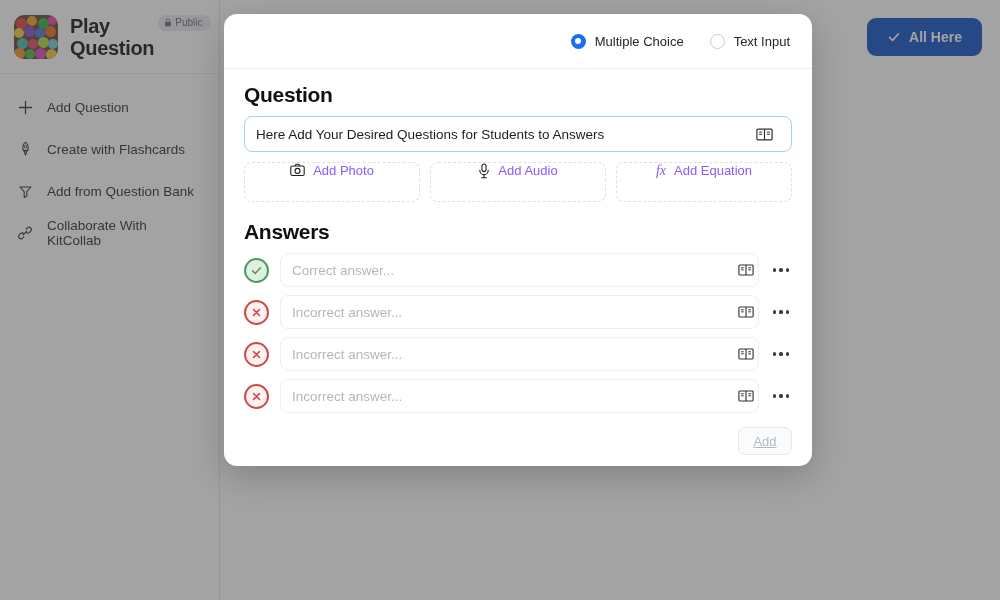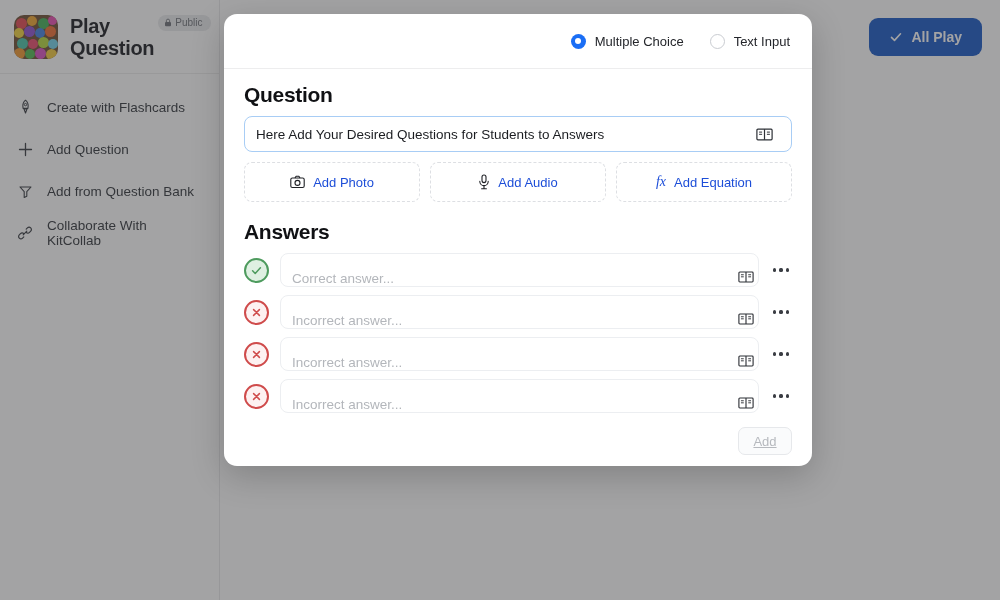--- a/index.html
+++ b/index.html
@@ -250,25 +250,25 @@
     gap: 10px;
     margin-top: 10px;
   }
   .media-btn {
     flex: 1 1 0;
     height: 40px;
     border: 1.3px dashed #dddfe3;
     border-radius: 8px;
     background: #fff;
     display: flex;
-    align-items: center;
+    align-items: flex-start;
     justify-content: center;
     gap: 8px;
     font-size: 13px;
-    color: #1d4ed8;
+    color: #8b5cf6;
     cursor: pointer;
     font-family: "Liberation Sans", sans-serif;
   }
   .fx {
     font-family: "Liberation Serif", serif;
     font-style: italic;
     font-size: 14px;
   }
 
   .answer-row {
@@ -289,21 +289,21 @@
   }
   .mark.correct { border: 2px solid #4e9b5e; background: #dff0e2; }
   .mark.wrong   { border: 2px solid #cf4b4b; background: #fdf1f1; }
 
   .ans-input-wrap {
     flex: 1 1 auto;
     height: 34px;
     border: 1px solid #eceef1;
     border-radius: 8px;
     display: flex;
-    align-items: flex-end;
+    align-items: center;
     padding: 0 2px 0 11px;
     background: #fff;
   }
   .ans-input {
     flex: 1 1 auto;
     border: none;
     outline: none;
     font-family: "Liberation Sans", sans-serif;
     font-size: 13.5px;
     color: #1b1d21;
@@ -384,36 +384,36 @@
               <path d="M2.4 4V2.7a1.6 1.6 0 0 1 3.2 0V4" fill="none" stroke="#6b6f76" stroke-width="0.9"></path>
             </svg>
             <span>Public</span>
           </div>
         </div>
       </div>
 
       <nav class="nav">
         <div class="nav-item">
           <span class="nav-icon">
-            <svg width="15" height="16" viewBox="0 0 15 16">
-              <path d="M7.5 1.2c2 1.8 2.9 4.2 2.6 6.6l-.2 1.6H5.1l-.2-1.6C4.6 5.4 5.5 3 7.5 1.2z" fill="none" stroke="#33373d" stroke-width="1.1" stroke-linejoin="round"></path>
-              <circle cx="7.5" cy="5.6" r="1.2" fill="none" stroke="#33373d" stroke-width="1"></circle>
-              <path d="M6 10h3l-1.5 4z" fill="none" stroke="#33373d" stroke-width="1.1" stroke-linejoin="round"></path>
-            </svg>
-          </span>
-          <span>Create with Flashcards</span>
-        </div>
-
-        <div class="nav-item">
-          <span class="nav-icon">
             <svg width="15" height="15" viewBox="0 0 15 15">
                 <path d="M7.5 1.5v12M1.5 7.5h12" stroke="#33373d" stroke-width="1.3" stroke-linecap="round"></path>
               </svg>
           </span>
           <span>Add Question</span>
+        </div>
+
+        <div class="nav-item">
+          <span class="nav-icon">
+            <svg width="15" height="16" viewBox="0 0 15 16">
+              <path d="M7.5 1.2c2 1.8 2.9 4.2 2.6 6.6l-.2 1.6H5.1l-.2-1.6C4.6 5.4 5.5 3 7.5 1.2z" fill="none" stroke="#33373d" stroke-width="1.1" stroke-linejoin="round"></path>
+              <circle cx="7.5" cy="5.6" r="1.2" fill="none" stroke="#33373d" stroke-width="1"></circle>
+              <path d="M6 10h3l-1.5 4z" fill="none" stroke="#33373d" stroke-width="1.1" stroke-linejoin="round"></path>
+            </svg>
+          </span>
+          <span>Create with Flashcards</span>
         </div>
 
         <div class="nav-item">
           <span class="nav-icon">
             <svg width="15" height="15" viewBox="0 0 15 15">
               <path d="M2 3h11l-4.2 4.6v4.6l-2.6 1.3V7.6z" fill="none" stroke="#33373d" stroke-width="1.1" stroke-linejoin="round"></path>
             </svg>
           </span>
           <span>Add from Question Bank</span>
         </div>
@@ -431,21 +431,21 @@
 
       </nav>
     </aside>
 
     <main class="content-area">
       <div class="topbar">
         <button class="all-done-btn">
           <svg width="14" height="14" viewBox="0 0 14 14">
             <path d="M2.5 7.4l3 3 6-6.6" fill="none" stroke="#ffffff" stroke-width="1.6" stroke-linecap="round" stroke-linejoin="round"></path>
           </svg>
-          <span>All Play</span>
+          <span>All Here</span>
         </button>
       </div>
     </main>
   </div>
 
   <div class="scrim"></div>
 
   <div class="modal">
 
     <div class="modal-head">

